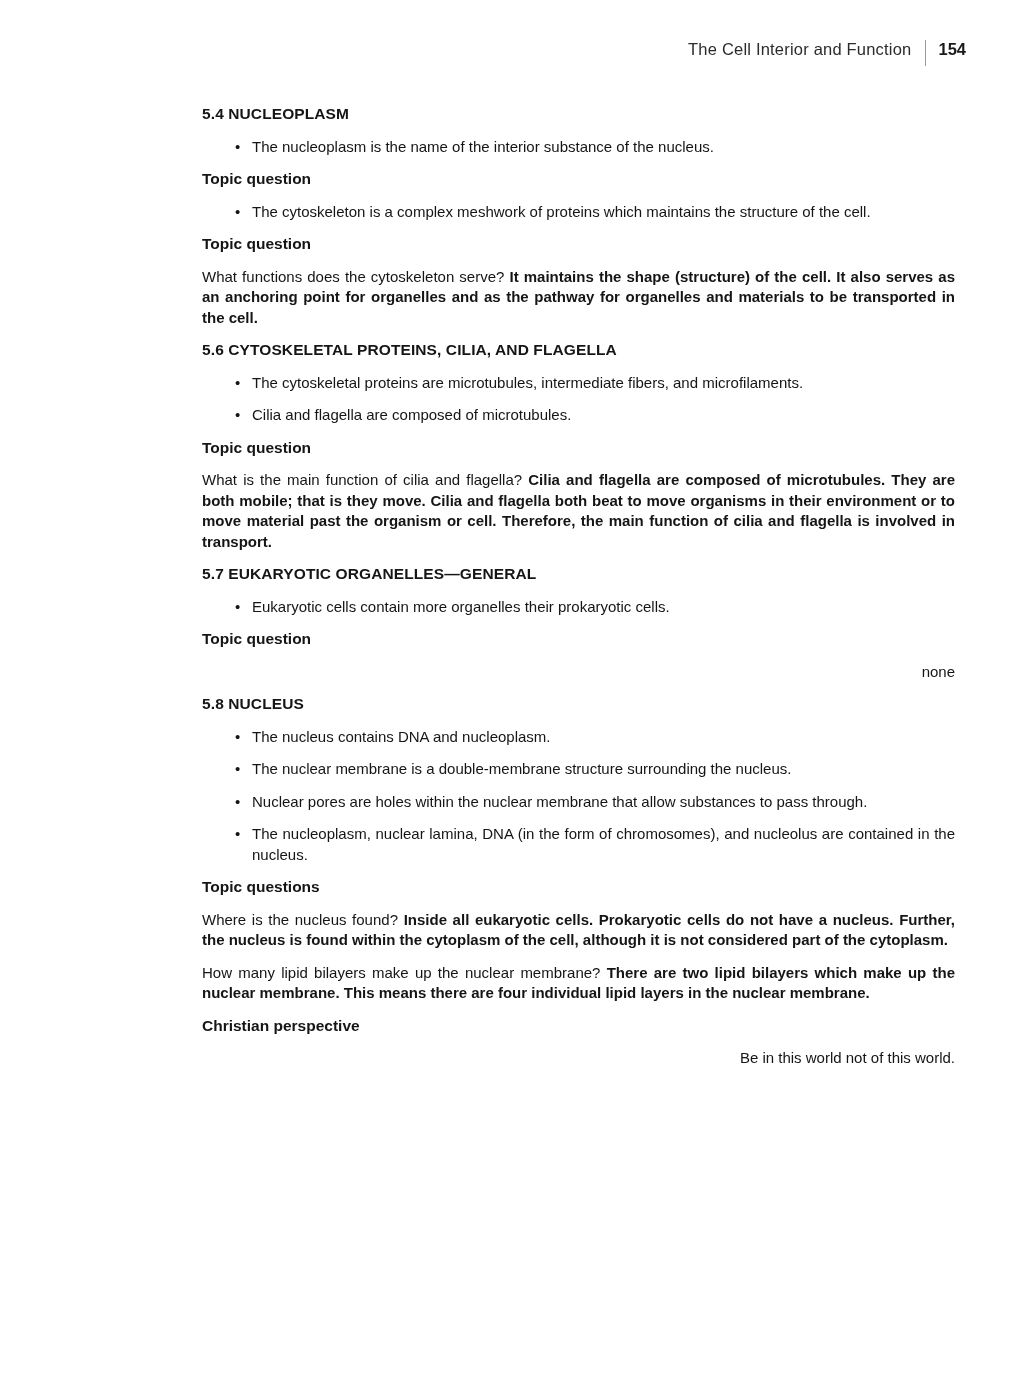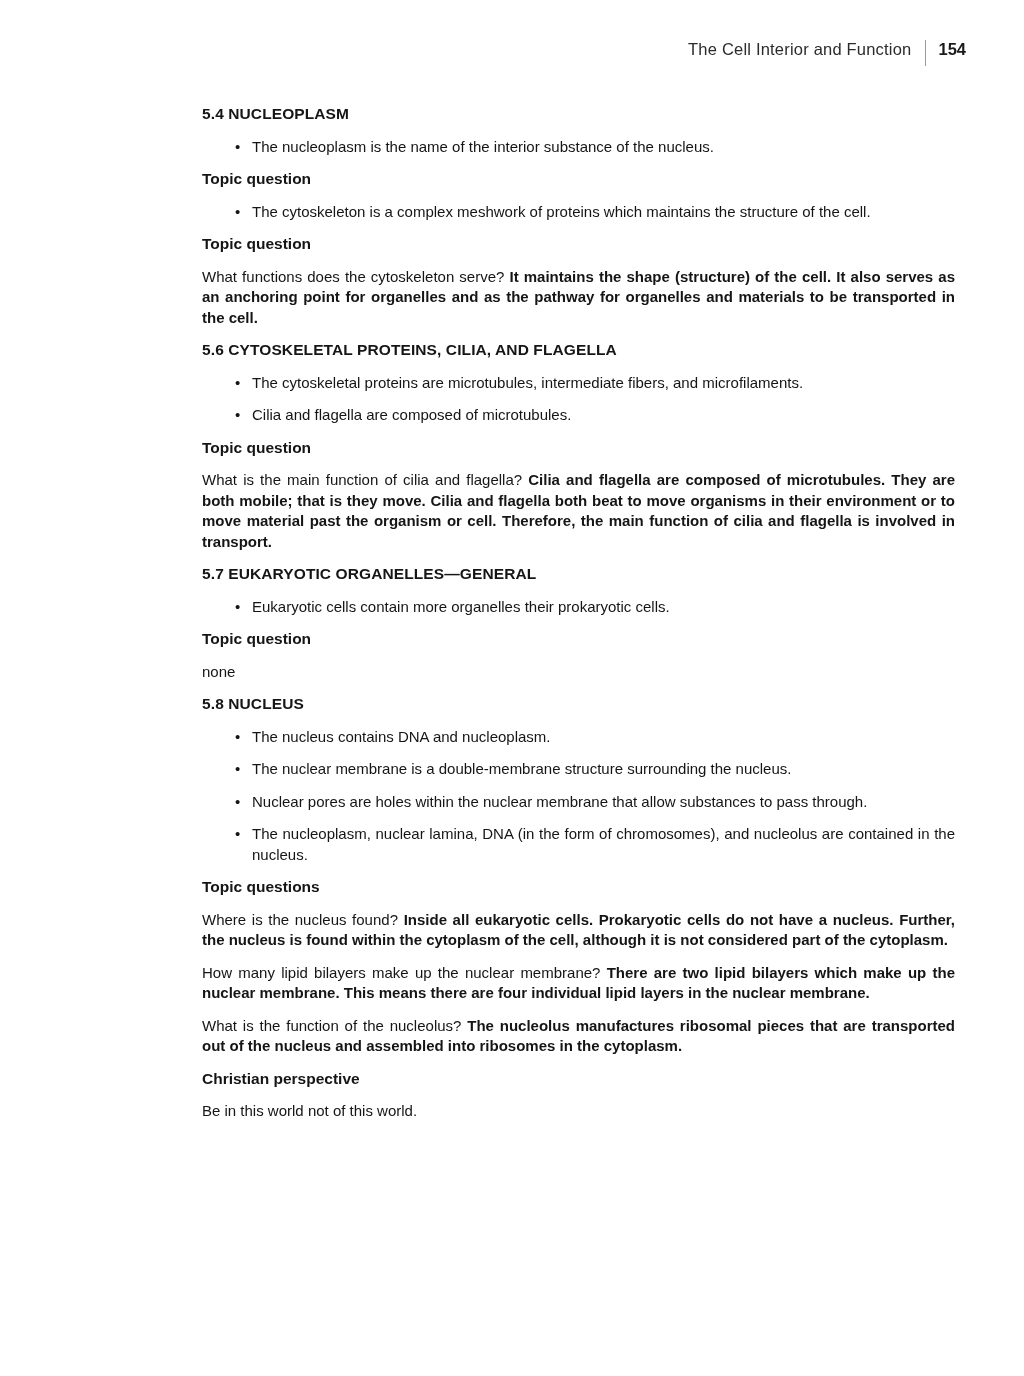--- a/index.html
+++ b/index.html
@@ -66,21 +66,21 @@
     text-align: justify;
   }
   .bullet::before {
     content: "\2022";
     position: absolute;
     left: 33px;
     top: 0;
   }
   .qa { text-align: justify; }
   .qa .answer { font-weight: 700; }
-  .plain { text-align: left; }
+  .plain { text-align: right; }
 </style>
 </head>
 <body>
 
 <div class="page">
 
   <div class="running-header">
     <span class="running-title">The Cell Interior and Function</span>
     <span class="header-divider"></span>
     <span class="page-number">154</span>
@@ -103,18 +103,17 @@
       <div class="blk h3">Topic question</div>
       <p class="blk plain">none</p>
       <div class="blk h2">5.8 NUCLEUS</div>
       <p class="blk bullet">The nucleus contains DNA and nucleoplasm.</p>
       <p class="blk bullet">The nuclear membrane is a double-membrane structure surrounding the nucleus.</p>
       <p class="blk bullet">Nuclear pores are holes within the nuclear membrane that allow substances to pass through.</p>
       <p class="blk bullet">The nucleoplasm, nuclear lamina, DNA (in the form of chromosomes), and nucleolus are contained in the nucleus.</p>
       <div class="blk h3">Topic questions</div>
       <p class="blk qa"><span class="question">Where is the nucleus found?</span> <span class="answer">Inside all eukaryotic cells. Prokaryotic cells do not have a nucleus. Further, the nucleus is found within the cytoplasm of the cell, although it is not considered part of the cytoplasm.</span></p>
       <p class="blk qa"><span class="question">How many lipid bilayers make up the nuclear membrane?</span> <span class="answer">There are two lipid bilayers which make up the nuclear membrane. This means there are four individual lipid layers in the nuclear membrane.</span></p>
-      <p class="blk qa"><span class="question">What is the function of the nucleolus?</span> <span class="answer">The nucleolus manufactures ribosomal pieces that are transported out of the nucleus and assembled into ribosomes in the cytoplasm.</span></p>
       <div class="blk h3">Christian perspective</div>
       <p class="blk plain">Be in this world not of this world.</p>
     </div>
 
 </div>
 
 </body></html>

